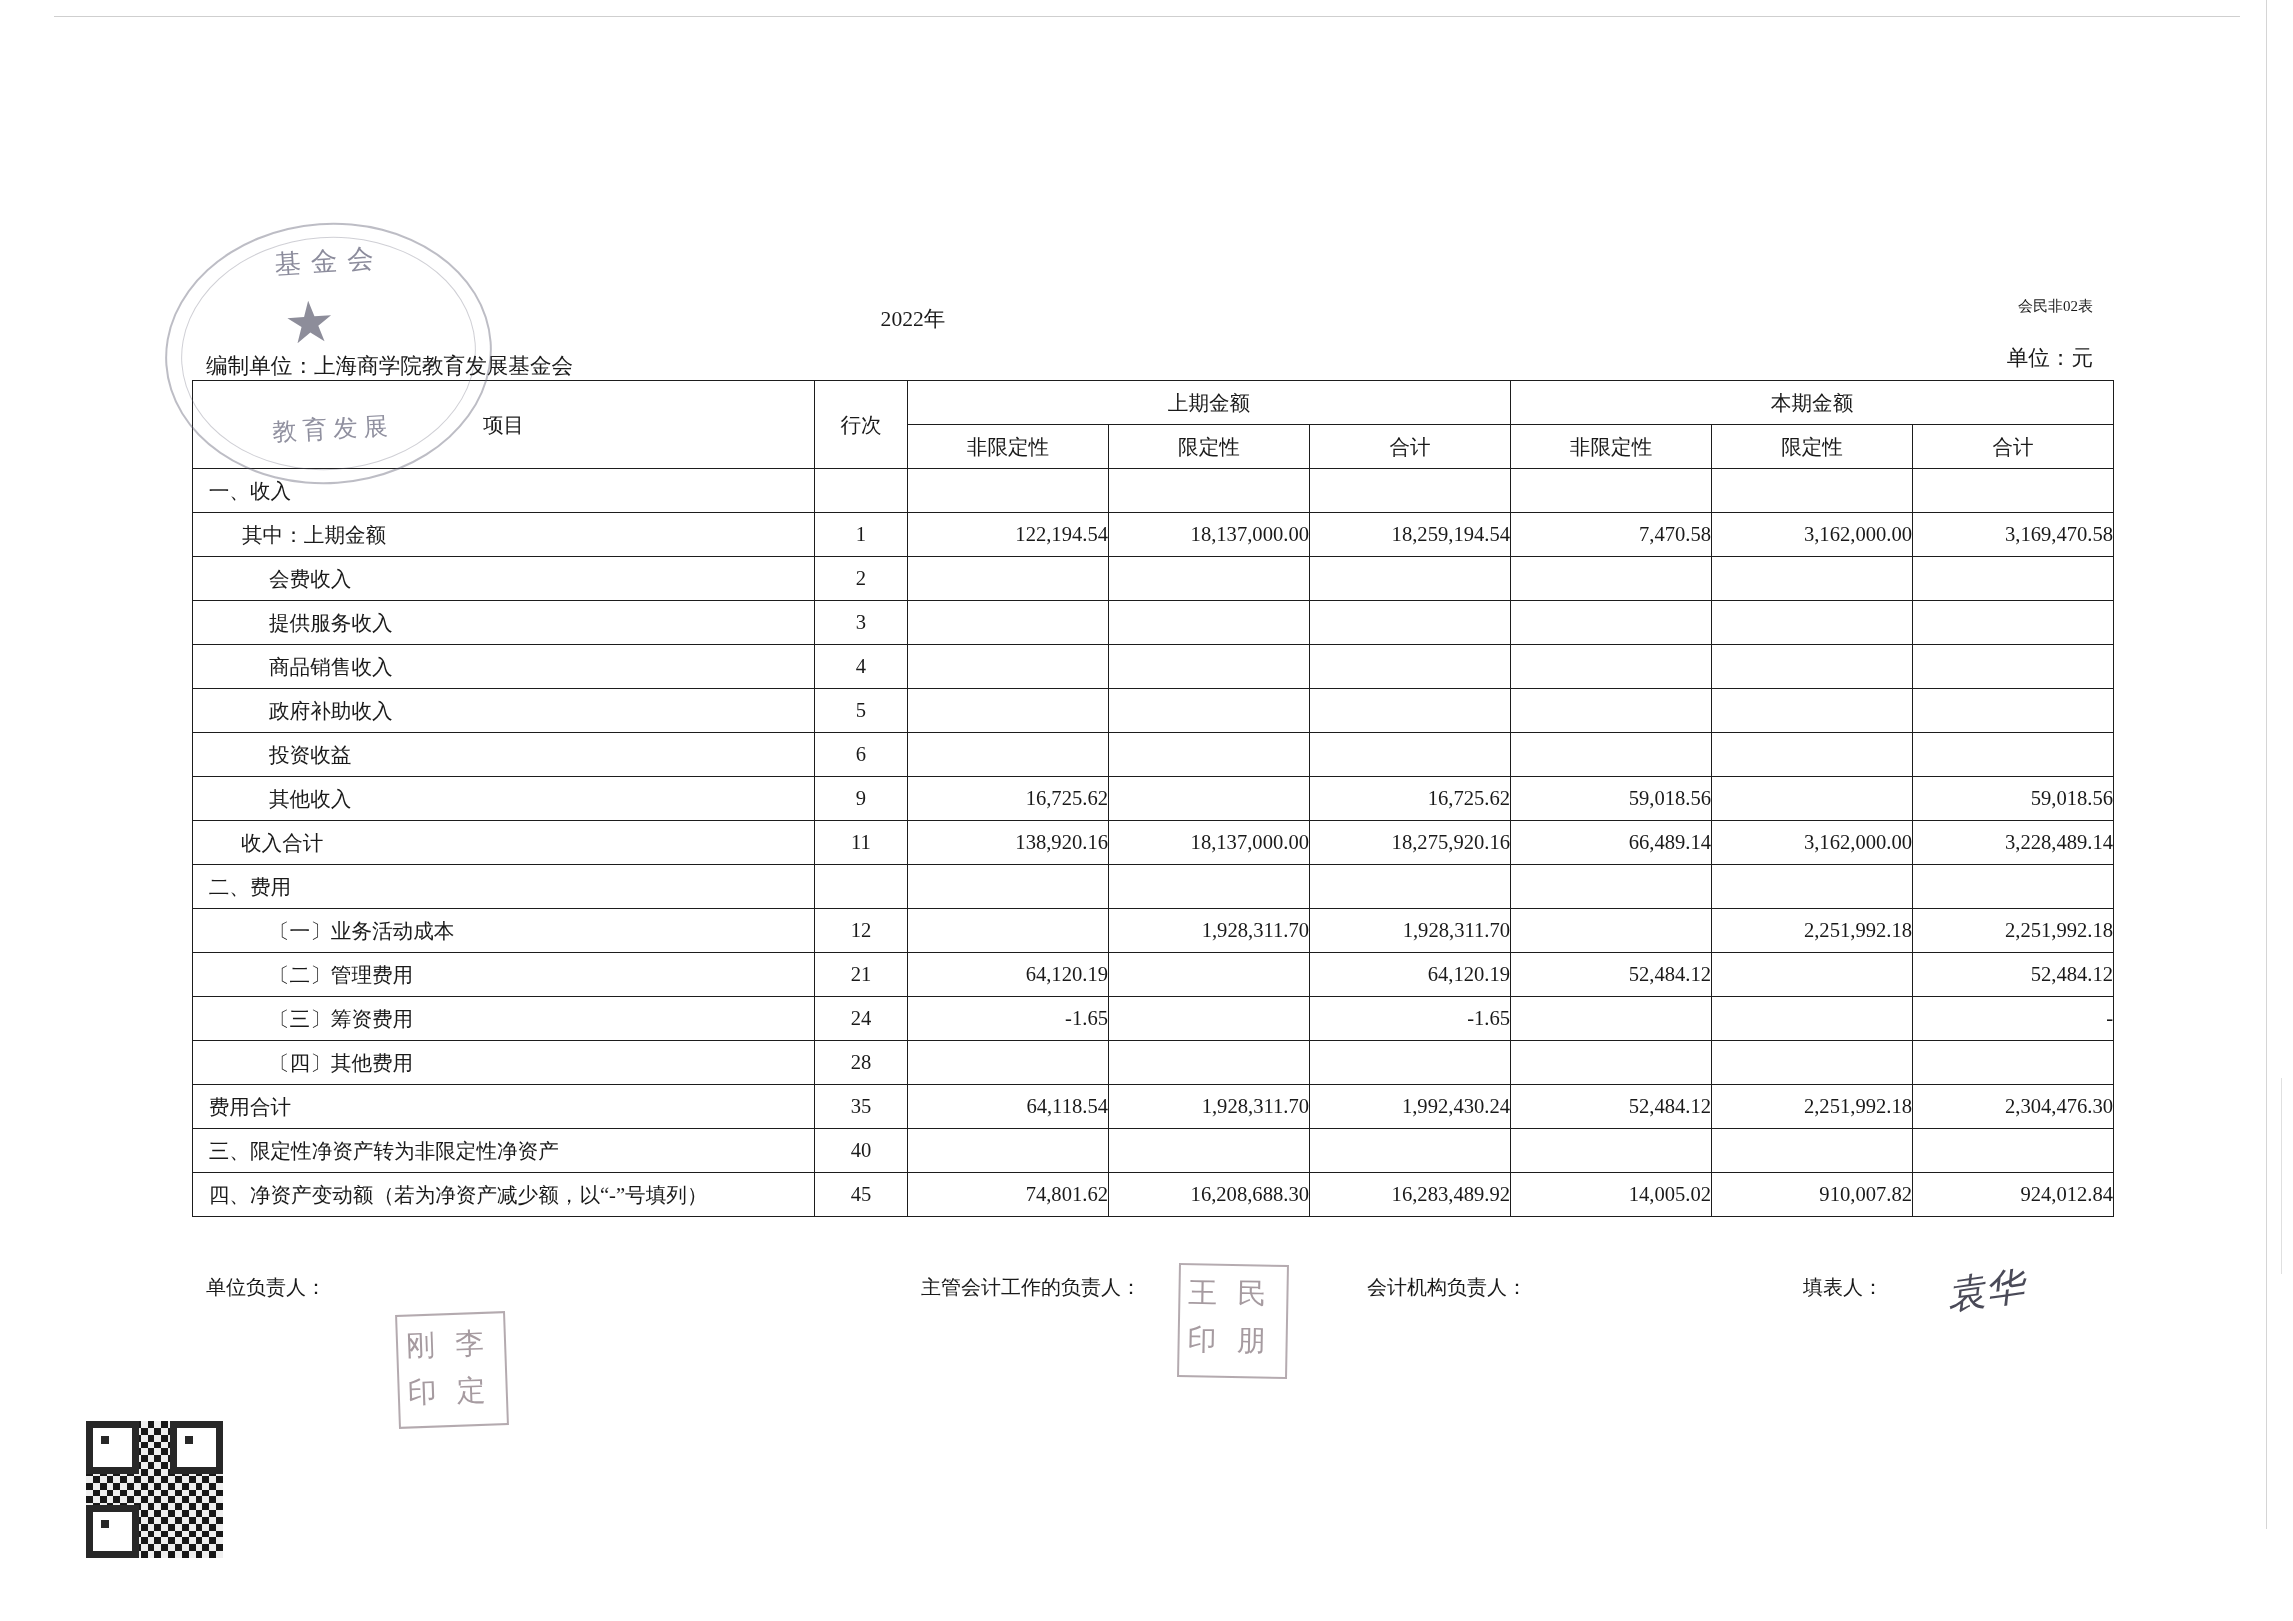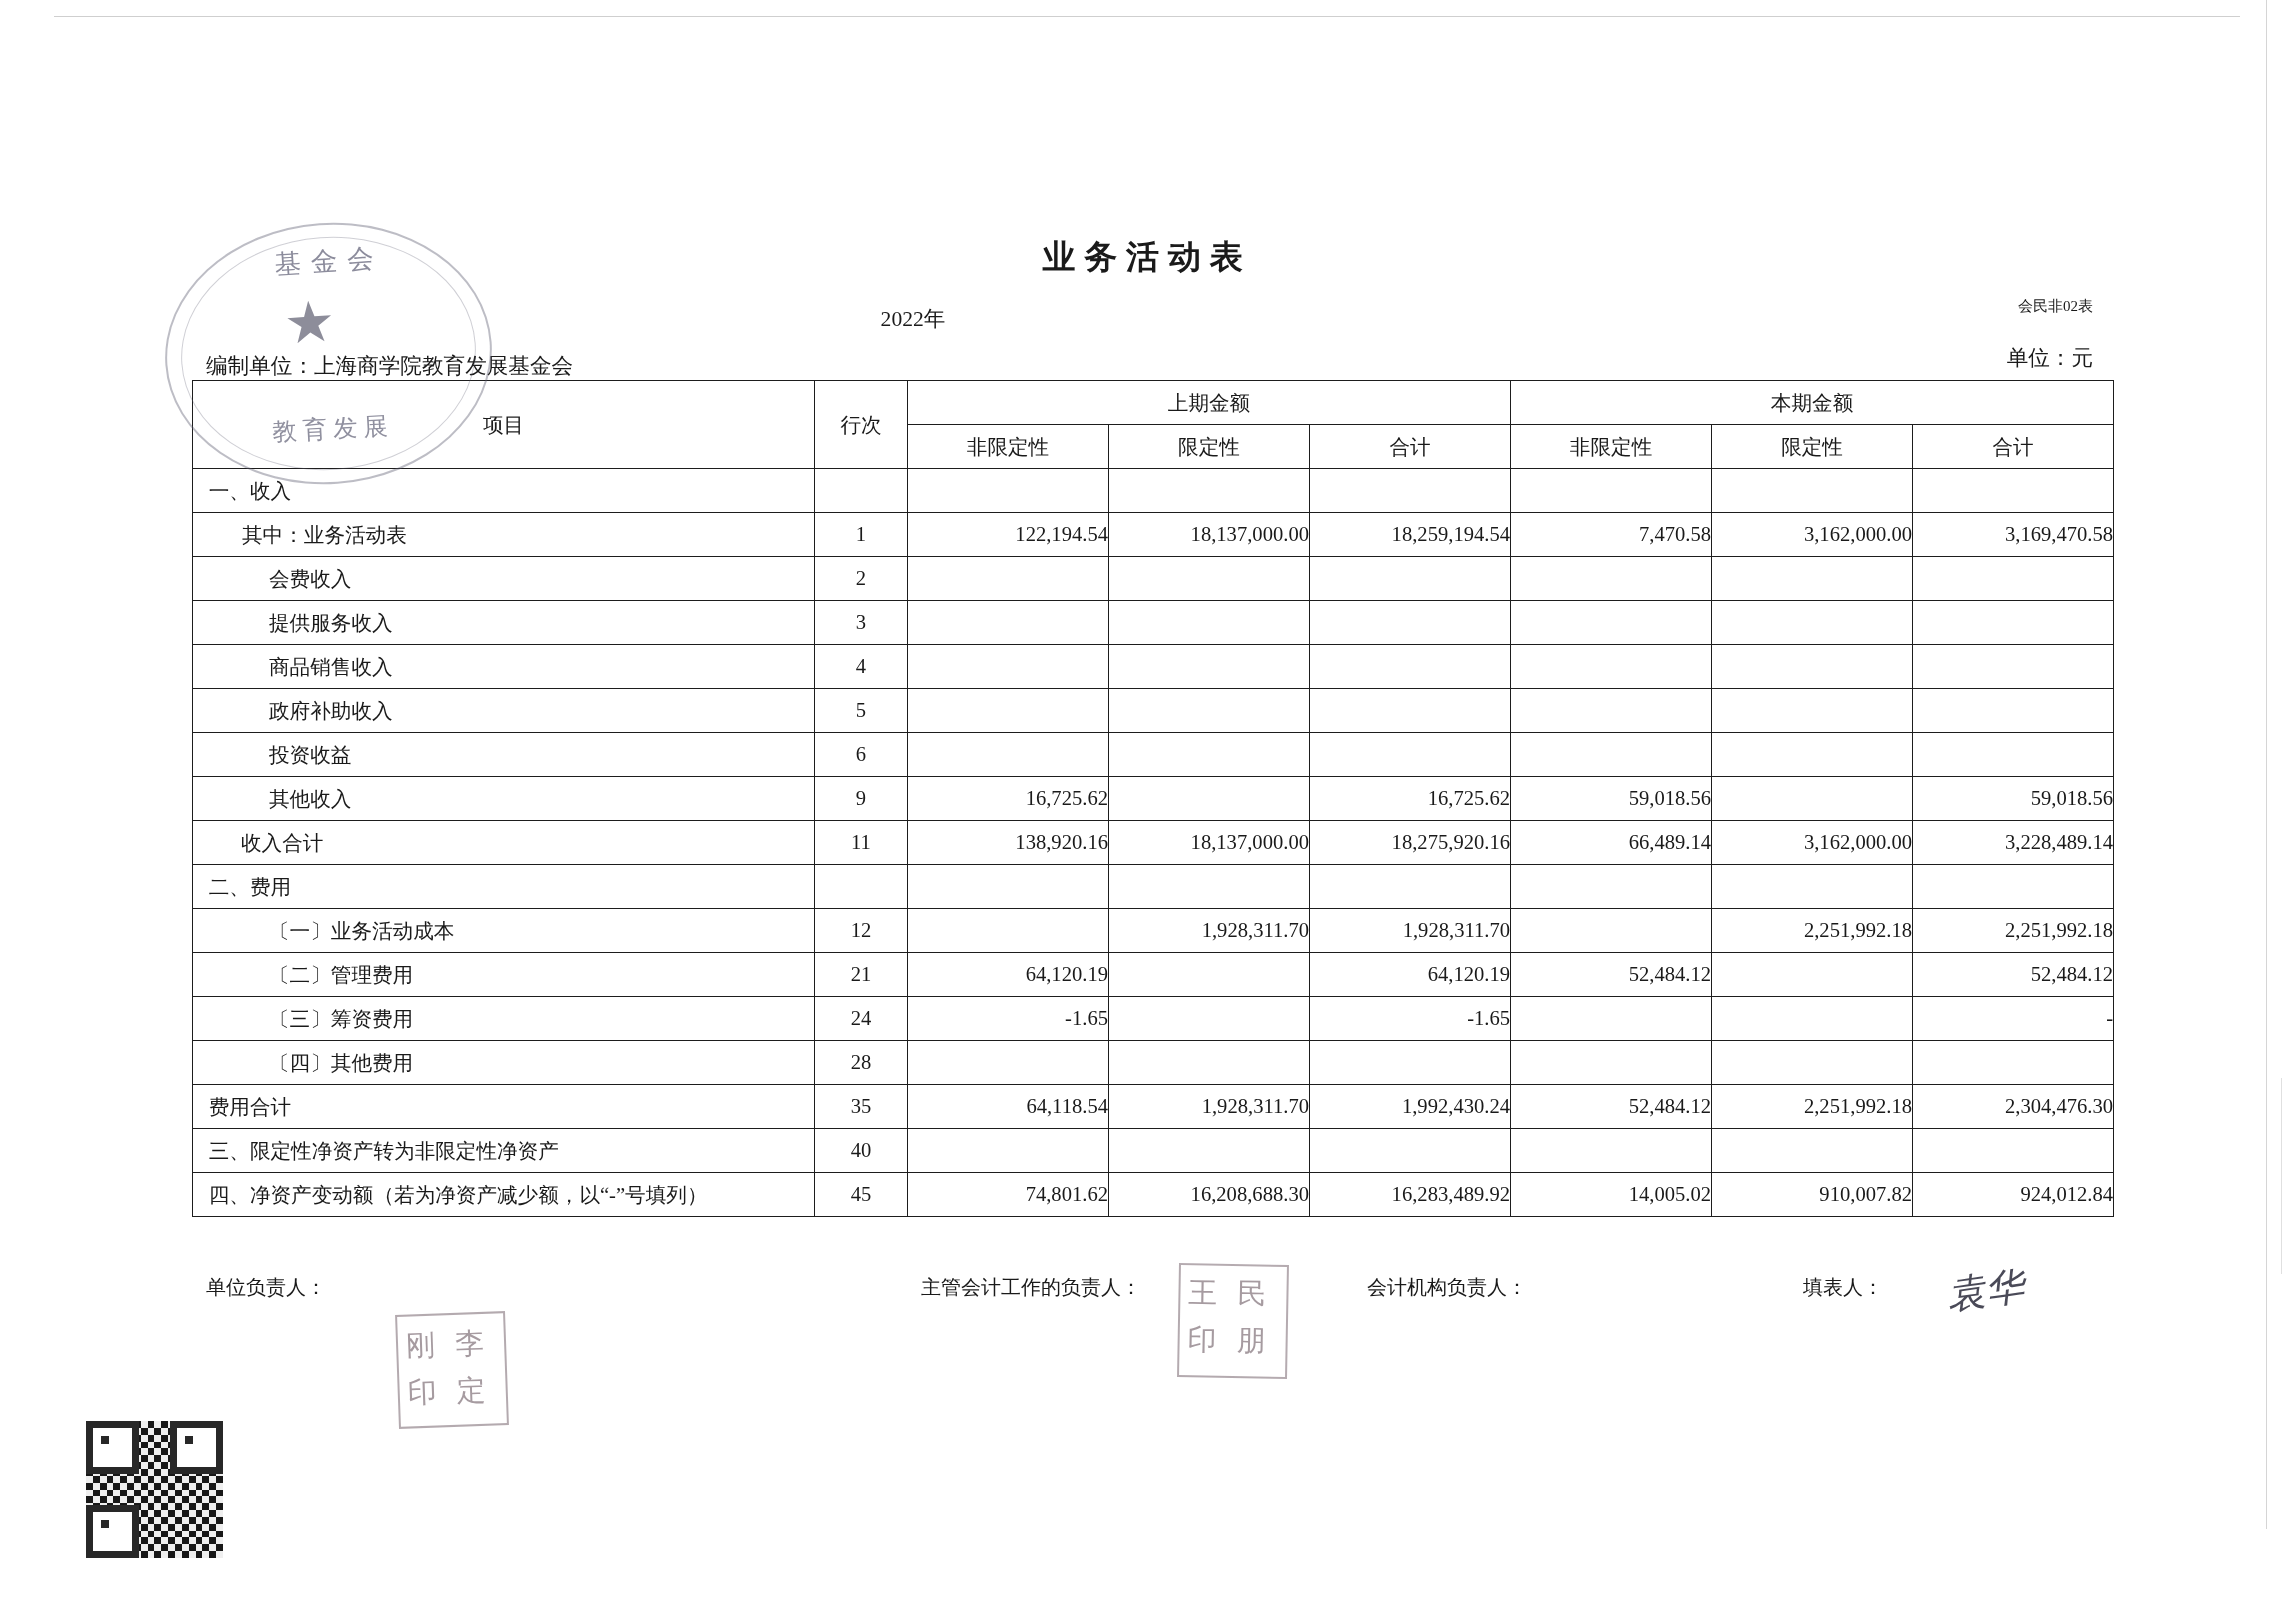--- a/index.html
+++ b/index.html
@@ -240,21 +240,20 @@
 </style>
 </head>
 <body>
 
 <div class="page">
 
   <div class="scan-edge-top"></div>
   <div class="scan-edge-right"></div>
   <div class="scan-edge-right2"></div>
 
-  <div class="title">业务活动表</div>
   <div class="subtitle">2022年</div>
   <div class="form-code">会民非02表</div>
   <div class="unit-note">单位：元</div>
   <div class="prep-unit">编制单位：上海商学院教育发展基金会</div>
 
   <table class="main">
     <colgroup>
       <col class="c-item">
         <col class="c-row">
       <col class="c-amt">
@@ -285,21 +284,21 @@
           <td class="item ind0">一、收入</td>
           <td class="rownum"></td>
           <td class="amt"></td>
           <td class="amt"></td>
           <td class="amt"></td>
           <td class="amt"></td>
           <td class="amt"></td>
           <td class="amt"></td>
         </tr>
         <tr>
-          <td class="item ind1">其中：业务活动表</td>
+          <td class="item ind1">其中：上期金额</td>
           <td class="rownum">1</td>
           <td class="amt">122,194.54</td>
           <td class="amt">18,137,000.00</td>
           <td class="amt">18,259,194.54</td>
           <td class="amt">7,470.58</td>
           <td class="amt">3,162,000.00</td>
           <td class="amt">3,169,470.58</td>
         </tr>
         <tr>
           <td class="item ind2">会费收入</td>

